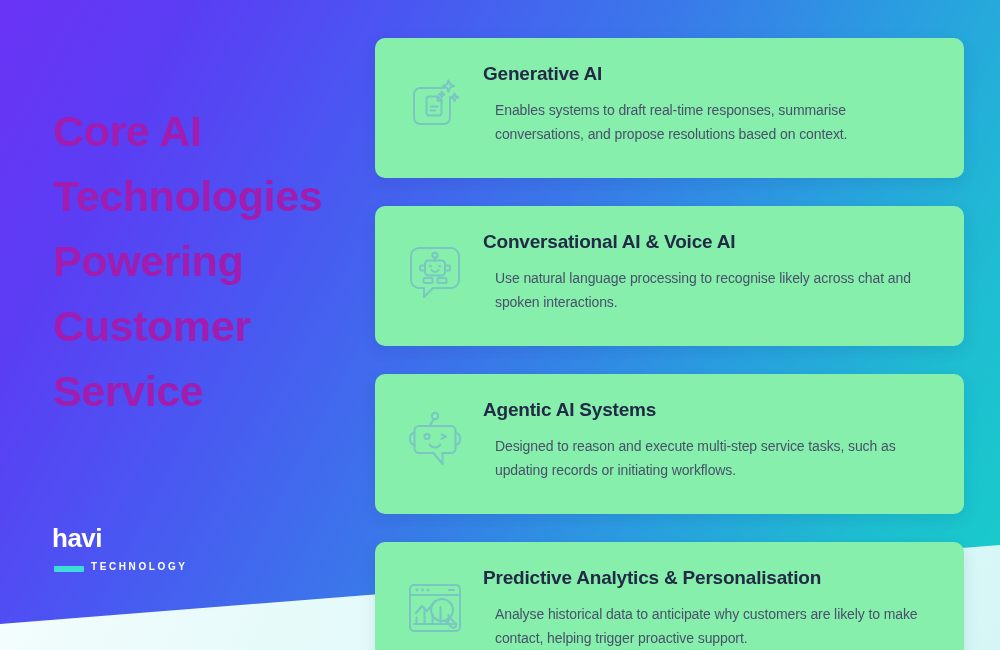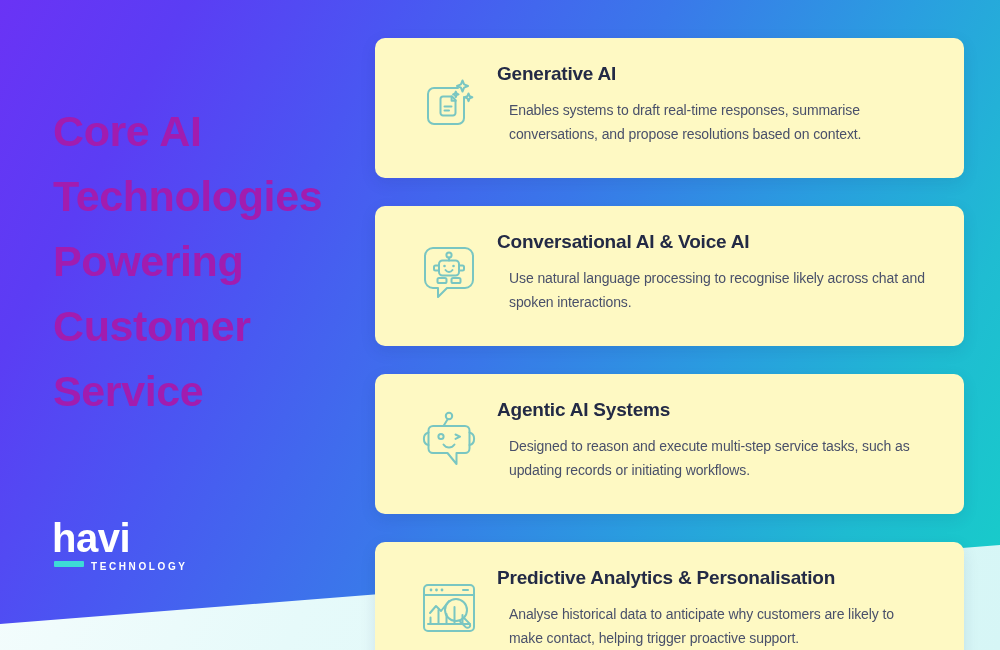--- a/index.html
+++ b/index.html
@@ -57,28 +57,28 @@
 
   
   .logo {
     position: absolute;
     left: 52px;
     top: 519px;
     width: 180px;
   }
   .logo-word {
     color: #ffffff;
-    font-size: 40px;
+    font-size: 26px;
     font-weight: bold;
     line-height: 38px;
     letter-spacing: -0.5px;
   }
   .logo-sub {
     display: flex;
-    align-items: flex-start;
+    align-items: flex-end;
     gap: 7px;
     margin-top: 4px;
     margin-left: 2px;
   }
   .logo-dash {
     width: 30px;
     height: 6px;
     background: #3ddcd6;
     border-radius: 1px;
     flex: 0 0 auto;
@@ -94,26 +94,26 @@
   .cards {
     position: absolute;
     left: 375px;
     top: 38px;
     width: 589px;
     display: flex;
     flex-direction: column;
     gap: 28px;
   }
   .card {
-    background: #fef9c3;
+    background: #86efac;
     border-radius: 10px;
     box-shadow: 0 5px 16px rgba(20, 40, 90, 0.10);
     display: flex;
     align-items: flex-start;
-    padding: 20px 22px 20px 32px;
+    padding: 20px 22px 20px 18px;
     box-sizing: border-box;
   }
   .card-icon {
     flex: 0 0 auto;
     width: 84px;
     height: 84px;
     display: flex;
     align-items: center;
     justify-content: center;
     margin-top: 4px;

